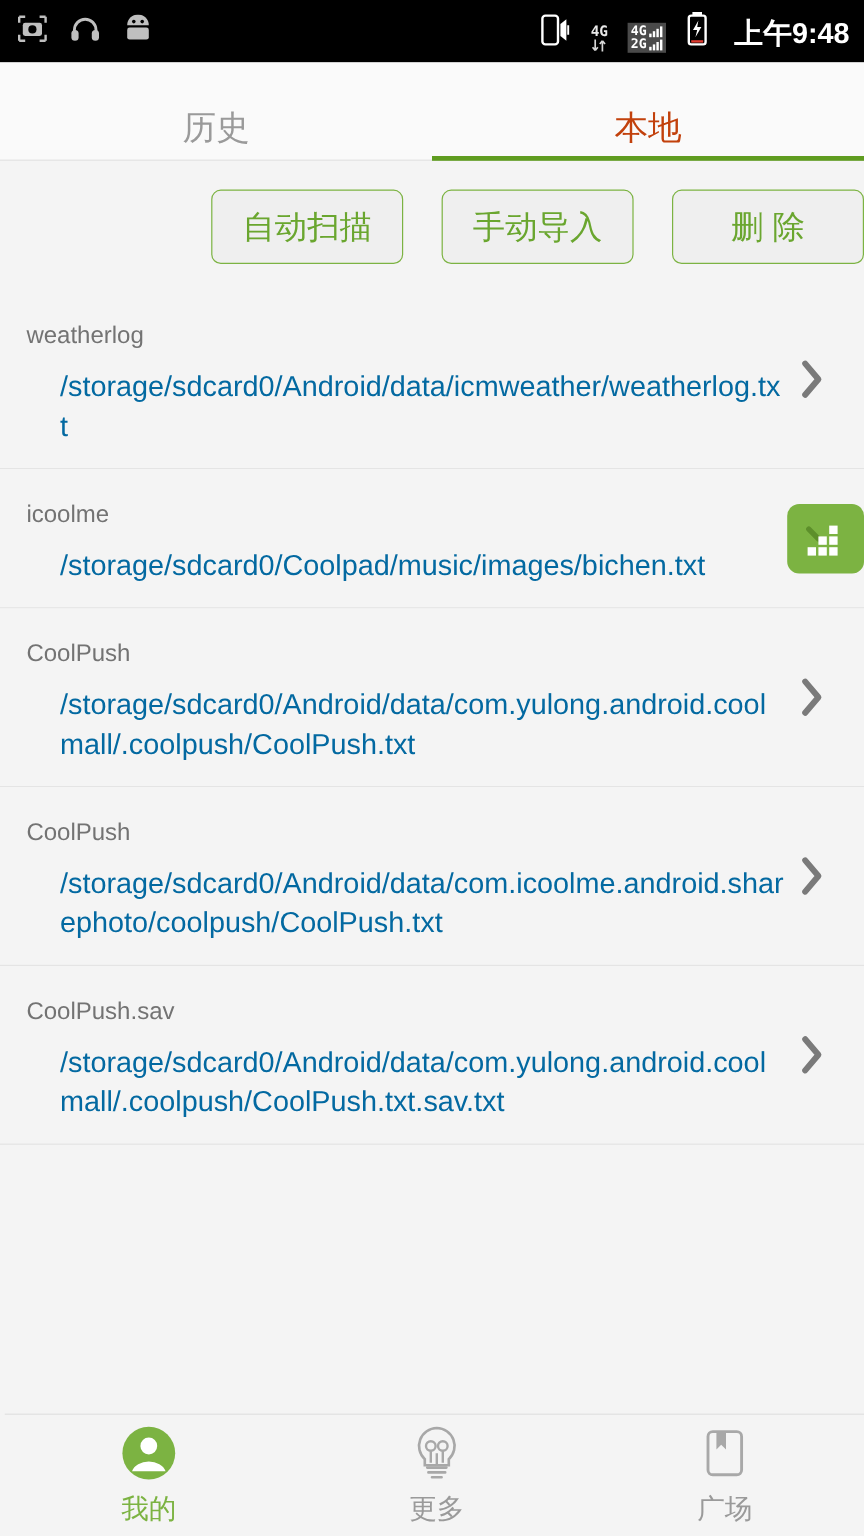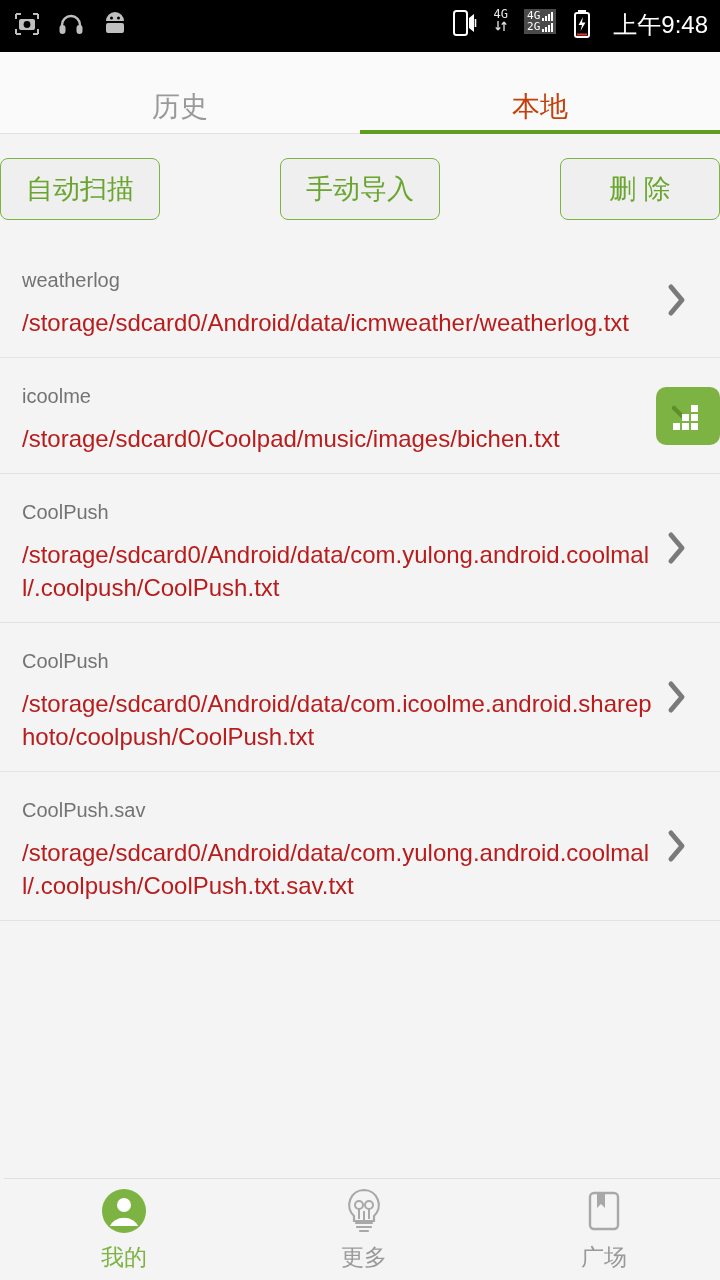--- a/index.html
+++ b/index.html
@@ -10,21 +10,21 @@
     overflow:hidden;
   }
   #screen { position:relative; width:720px; height:1280px; background:#f4f4f4; }
 
   
   .statusbar {
     height:52px; background:#000; display:flex; align-items:center;
     padding:0 12px 0 14px; color:#c8c8c8;
   }
   .sb-left { display:flex; align-items:center; gap:18px; }
-  .sb-right { margin-left:auto; display:flex; align-items:flex-start; gap:16px; }
+  .sb-right { margin-left:auto; display:flex; align-items:flex-end; gap:16px;font-weight:bold; }
   .sb-icon { display:block; }
   .sb-time { color:#fff; font-size:24px; letter-spacing:0px; margin-left:5px;
              font-family:"Liberation Sans","DejaVu Sans",sans-serif; }
   .sim-box { background:#4a4a4a; padding:2px 3px; display:flex; flex-direction:column; gap:1px; }
   .sim-row { display:flex; align-items:flex-end; gap:2px; }
   .sim-lbl { font-size:11px; line-height:10px; color:#fff; font-family:"DejaVu Sans Mono",monospace; }
   .bars { display:flex; align-items:flex-end; gap:1px; height:10px; }
   .bars i { width:2px; background:#fff; display:block; }
   .bars i:nth-child(1){height:3px;} .bars i:nth-child(2){height:5px;}
   .bars i:nth-child(3){height:7px;} .bars i:nth-child(4){height:9px;}
@@ -36,37 +36,37 @@
           border-bottom:1px solid #e2e2e2; position:relative; }
   .tab { flex:1; display:flex; align-items:center; justify-content:center;
          font-size:28px; color:#9a9a9a; position:relative;margin-top:28px; }
   .tab.active { color:#c2410c; }
   .tab.active::after {
     content:""; position:absolute; left:0; right:0; bottom:-1px;
     height:4px; background:#5f9c20;
   }
 
   
-  .actions { display:flex; justify-content:space-between; gap:20px; padding:24px 0 22px 0; }
+  .actions { display:flex; justify-content:flex-end; gap:32px; padding:24px 0 22px 0; }
   .act-btn {
     width:160px; height:62px; border:1.5px solid #7cb342; border-radius:8px;
     background:#efefef; color:#6aa62f; font-size:27px;
     display:flex; align-items:center; justify-content:center;
     font-family:"Liberation Sans","DejaVu Sans",sans-serif;
   }
 
   
   .list { background:#f4f4f4; }
   .row {
     display:flex; align-items:center; padding:18px 20px 18px 22px;
     border-bottom:1px solid #e4e4e4; background:#f4f4f4;
   }
   .row-text { flex:1; min-width:0; }
   .row-title { font-size:20px; color:#737373; line-height:40px; margin-bottom:6px; }
-  .row-path { font-size:24px; color:#b91c1c; line-height:33px; word-break:break-all; }
+  .row-path { font-size:24px; color:#0369a1; line-height:33px; word-break:break-all;margin-left:28px; }
   .chev { width:46px; flex:0 0 46px; display:flex; align-items:center; justify-content:center; }
   .chev svg { display:block; }
   .badge {
     width:64px; height:58px; border-radius:10px; background:#7cb342;
     display:flex; align-items:center; justify-content:center;
     margin-right:-20px;
   }
 
   
   .bottomnav {

